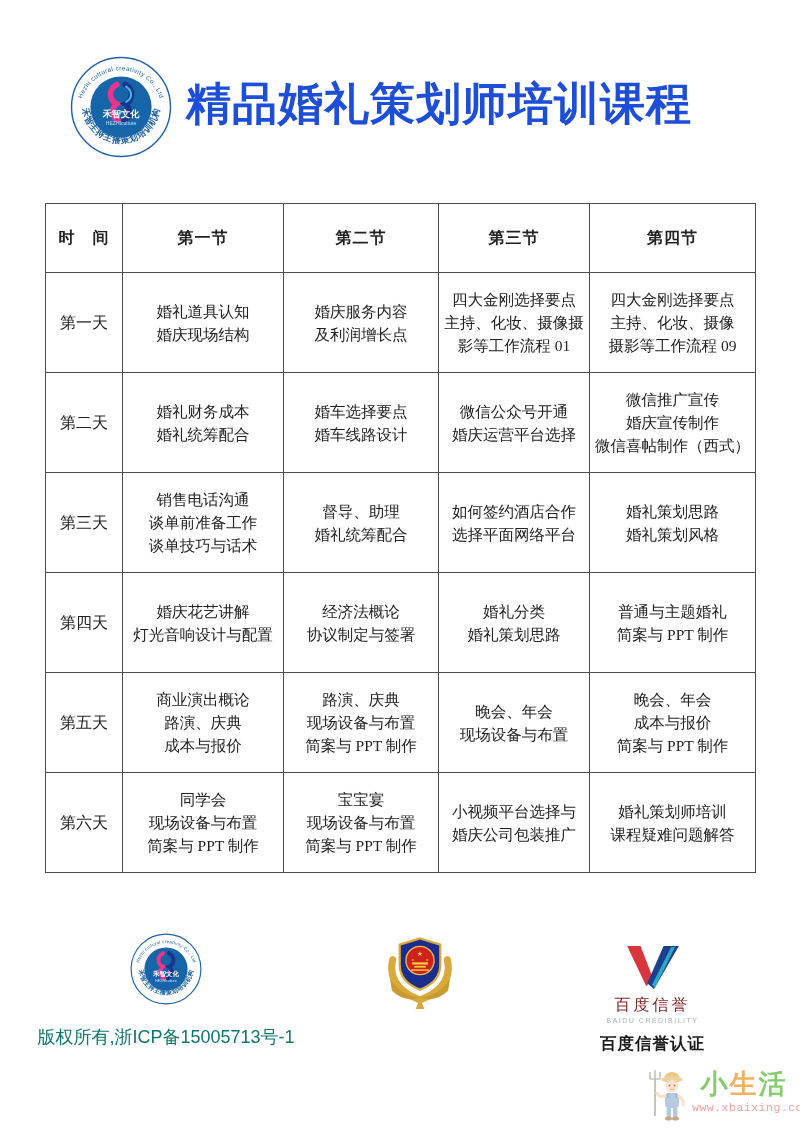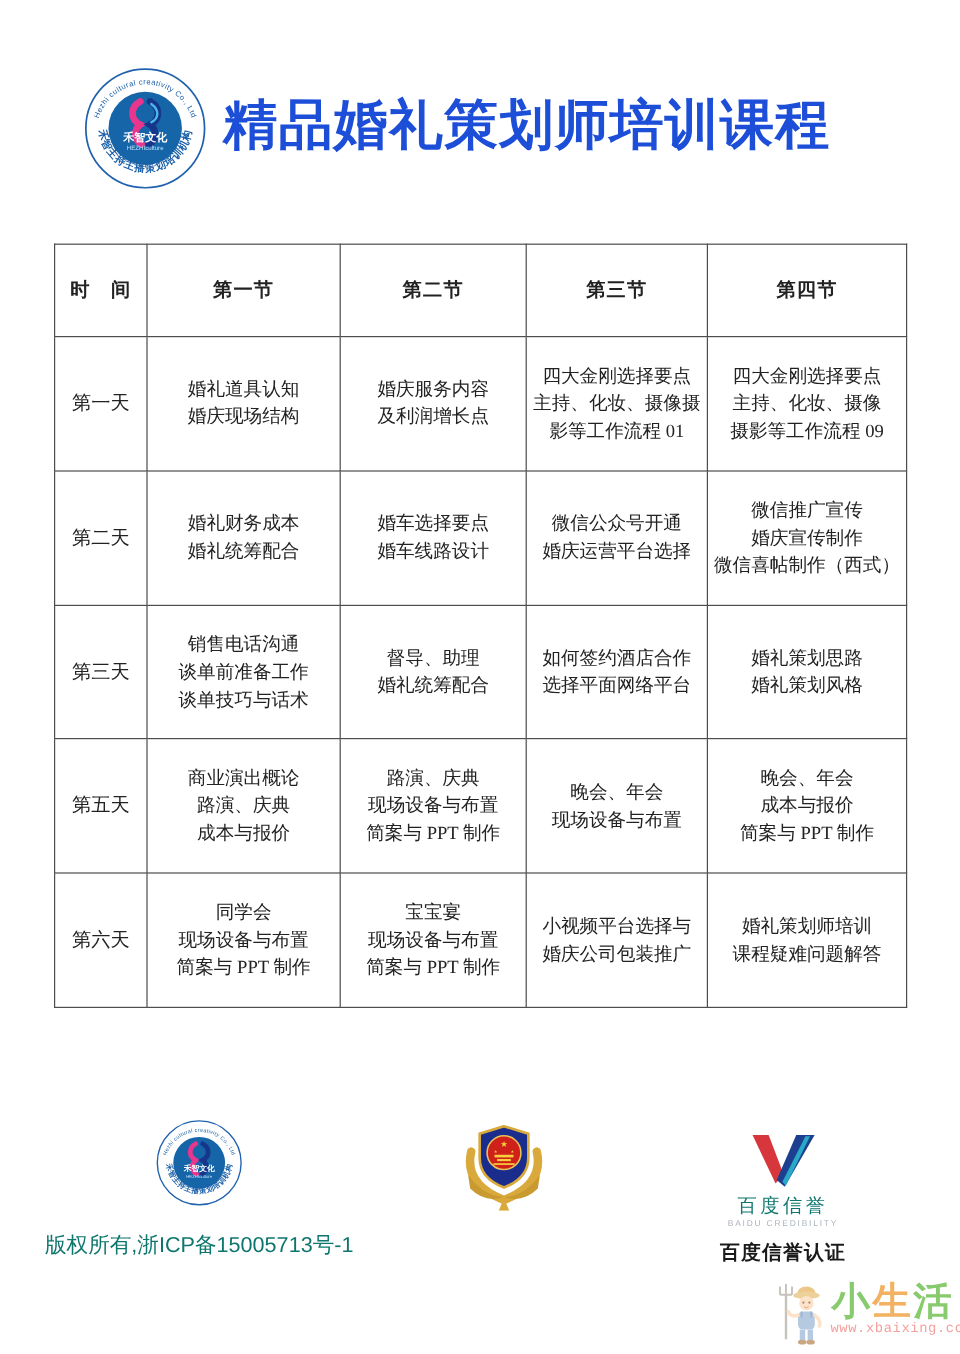--- a/index.html
+++ b/index.html
@@ -26,28 +26,28 @@
   table.course td{text-align:center;vertical-align:middle;height:95px;line-height:23px;}
   td.day{vertical-align:top;padding-top:24px;font-size:16px;}
   .ln{white-space:nowrap;}
   
   .f-group{position:absolute;display:flex;flex-direction:column;align-items:center;}
   .f-left{left:60px;top:933px;width:212px;}
   .f-center{left:320px;top:935px;width:200px;}
   .f-right{left:580px;top:944px;width:145px;}
   .copy-text{margin-top:20px;font-size:18px;color:#0f766e;white-space:nowrap;}
   .police-text{margin-top:20px;font-size:15.5px;font-weight:bold;color:#0a0a0a;white-space:nowrap;}
-  .baidu-cn{margin-top:5px;font-size:16px;color:#0f766e;letter-spacing:3px;}
+  .baidu-cn{margin-top:5px;font-size:16px;color:#7f1d1d;letter-spacing:3px;}
   .baidu-en{font-size:7px;color:#aab2bc;letter-spacing:1.5px;margin-top:1px;}
   .baidu-cert{margin-top:9px;font-size:16.5px;font-weight:600;color:#1a1a1a;letter-spacing:1px;}
   
   .watermark{position:absolute;left:648px;top:1066px;width:148px;height:58px;}
   .wm-farmer{position:absolute;left:0;top:2px;}
   .wm-text{position:absolute;left:44px;top:2px;width:104px;text-align:center;}
-  .wm-title{font-size:32px;font-weight:bold;line-height:32px;letter-spacing:2px;opacity:.8;white-space:nowrap;}
+  .wm-title{font-size:27px;font-weight:bold;line-height:32px;letter-spacing:2px;opacity:.8;white-space:nowrap;}
   .wm-c1{color:#6abf4b;}
   .wm-c2{color:#f0a03c;}
   .wm-url{font-size:11.5px;color:#f0908c;letter-spacing:.5px;margin-top:1px;font-family:"Liberation Mono","DejaVu Sans Mono",monospace;opacity:.85;}
   svg text{font-family:"Liberation Sans","DejaVu Sans",sans-serif;}
 </style>
 </head>
 <body>
 
 <div class="hdr-logo">
   <svg width="102" height="102" viewBox="0 0 100 100">
@@ -150,20 +150,39 @@
     <td>
       <div class="ln">如何签约酒店合作</div>
       <div class="ln">选择平面网络平台</div>
     </td>
     <td>
       <div class="ln">婚礼策划思路</div>
       <div class="ln">婚礼策划风格</div>
     </td>
   </tr>
 
+  <tr>
+    <td class="day">第四天</td>
+    <td>
+      <div class="ln">婚庆花艺讲解</div>
+      <div class="ln">灯光音响设计与配置</div>
+    </td>
+    <td>
+      <div class="ln">经济法概论</div>
+      <div class="ln">协议制定与签署</div>
+    </td>
+    <td>
+      <div class="ln">婚礼分类</div>
+      <div class="ln">婚礼策划思路</div>
+    </td>
+    <td>
+      <div class="ln">普通与主题婚礼</div>
+      <div class="ln">简案与 PPT 制作</div>
+    </td>
+  </tr>
 
   <tr>
     <td class="day">第五天</td>
     <td>
       <div class="ln">商业演出概论</div>
       <div class="ln">路演、庆典</div>
       <div class="ln">成本与报价</div>
     </td>
     <td>
       <div class="ln">路演、庆典</div>

